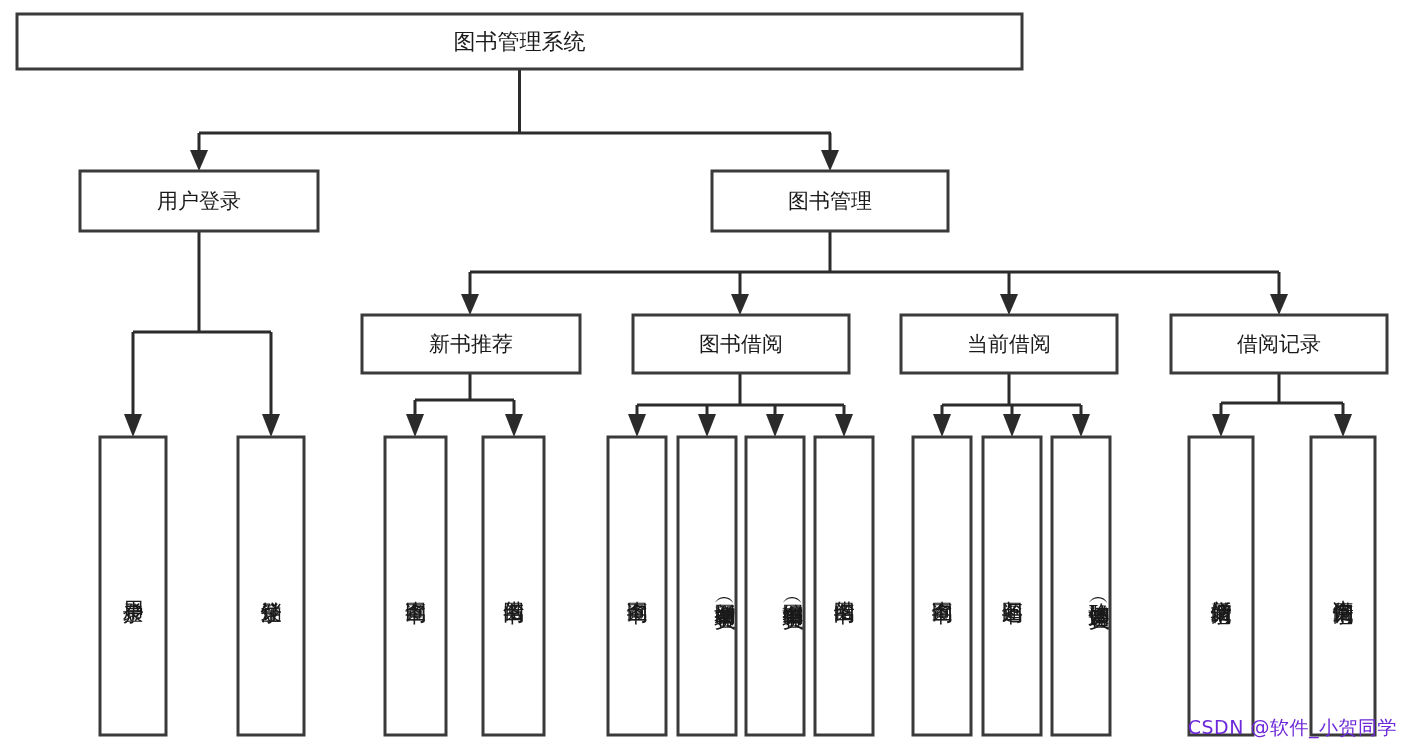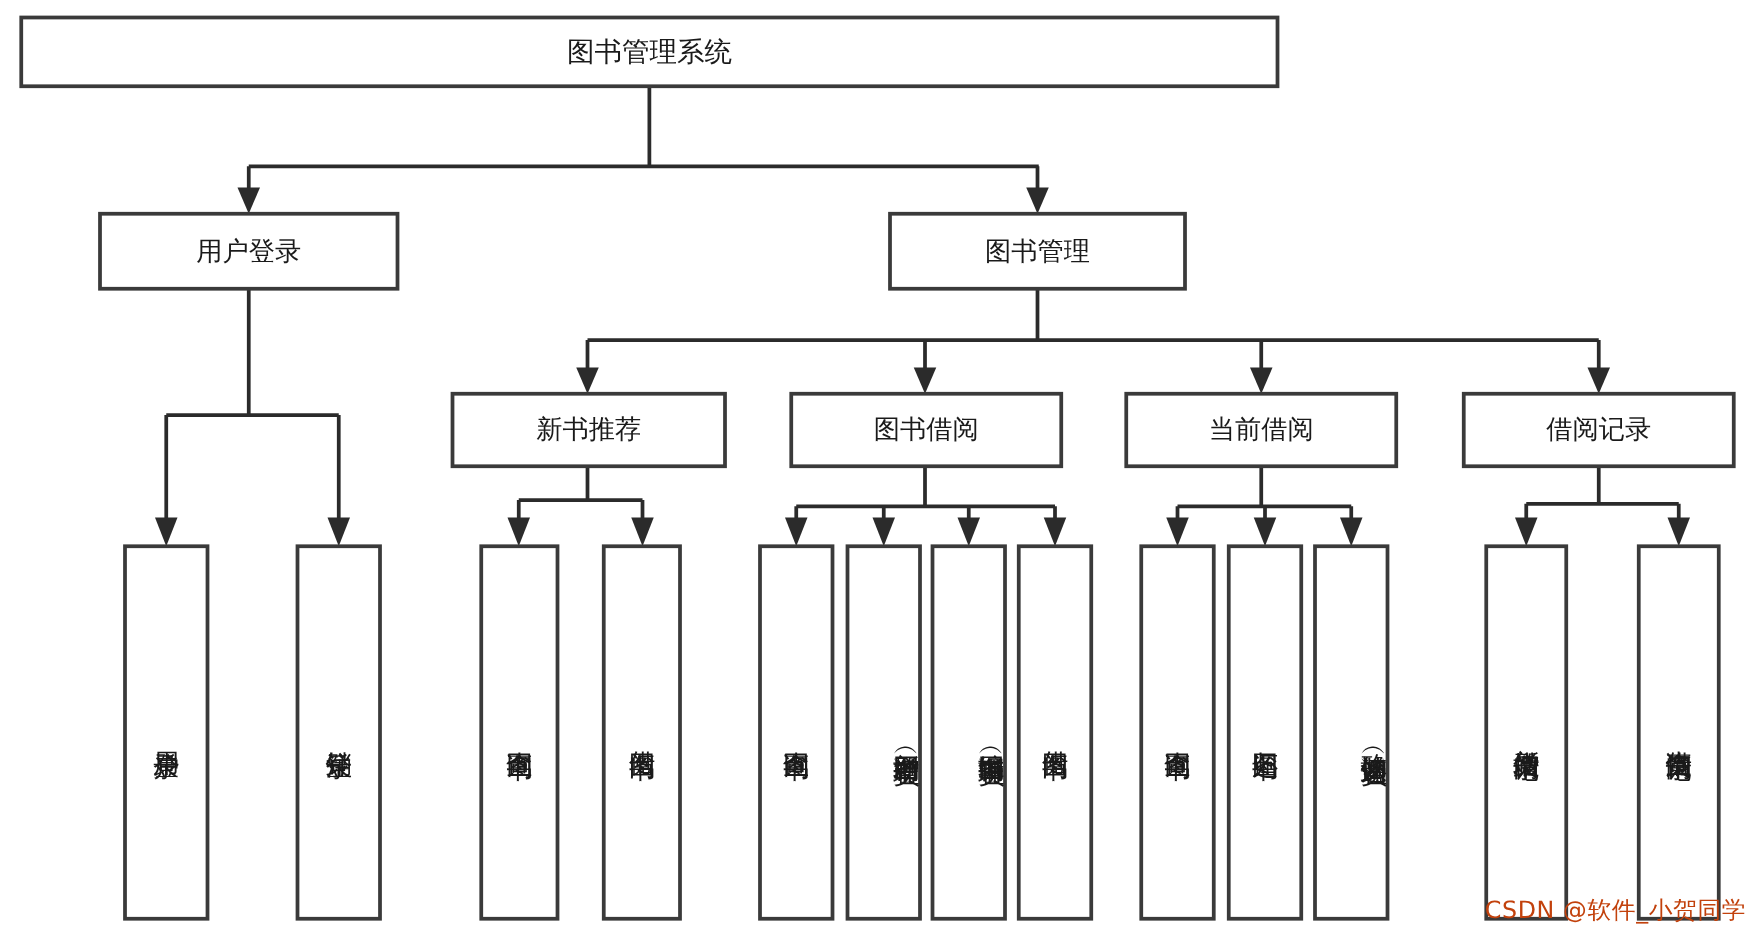--- a/index.html
+++ b/index.html
@@ -71,21 +71,21 @@
     text-align: center;
     white-space: nowrap;
     pointer-events: none;
   }
   .watermark {
     position: absolute;
     right: 8px;
     bottom: 6px;
     font-family: "DejaVu Sans", "Liberation Sans", sans-serif;
     font-size: 19px;
-    color: #c2410c;
+    color: #6d28d9;
     letter-spacing: 0.5px;
     white-space: nowrap;
   }
 </style>
 </head>
 <body>
 
 <div id="diagram-root">
 
   <svg class="diagram-canvas" viewBox="0 0 1405 747">

